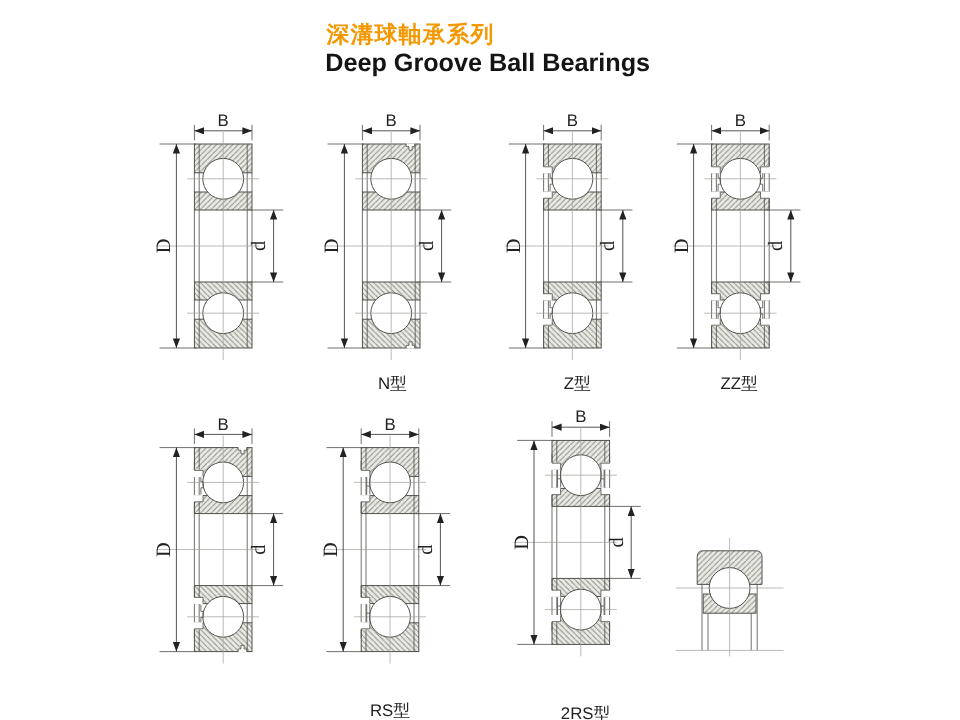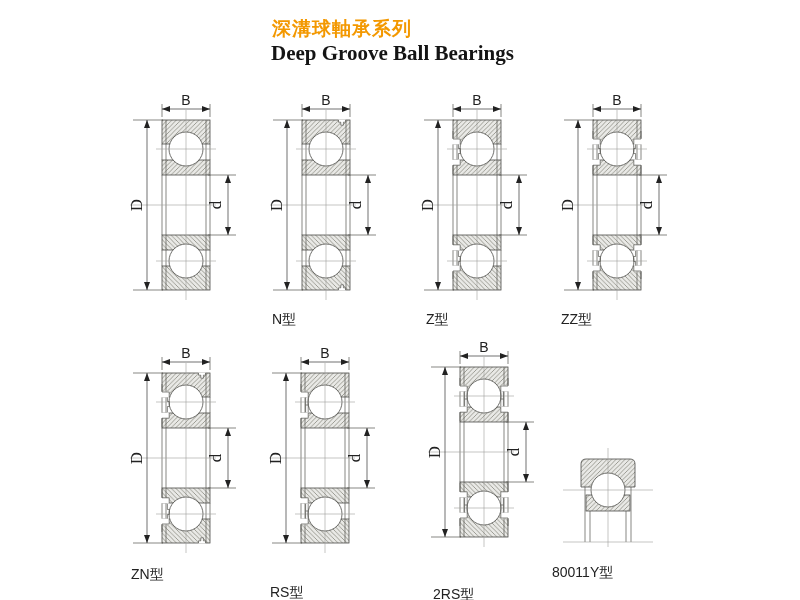--- a/index.html
+++ b/index.html
@@ -1,22 +1,22 @@
 <!DOCTYPE html>
 <html><head>
 <meta charset="utf-8">
 <style>
   html,body{margin:0;padding:0;background:#fff;}
   .page{position:relative;width:800px;height:600px;background:#ffffff;overflow:hidden;
         font-family:"Liberation Sans",sans-serif;}
   .title-zh{position:absolute;left:272px;top:16px;font-size:19px;font-weight:bold;
             color:#f39800;letter-spacing:1px;text-align:center;}
-  .title-en{position:absolute;left:271px;top:41px;font-size:21px;font-weight:bold;color:#141414;font-family:Liberation Serif, serif;}
+  .title-en{position:absolute;left:271px;top:41px;font-size:21px;font-weight:bold;color:#141414;}
   .bsvg{position:absolute;overflow:visible;}
-  .tlabel{position:absolute;width:110px;font-size:14px;color:#222;}
+  .tlabel{position:absolute;width:110px;text-align:center;font-size:14px;color:#222;}
   .defs-holder{position:absolute;width:0;height:0;left:0;top:0;}
   
   .blk{fill:url(#hatch);stroke:#4a4a46;stroke-width:0.8;}
   .ball{fill:#ffffff;stroke:#4a4a46;stroke-width:0.8;}
   .thin{stroke:#55554f;stroke-width:0.7;fill:none;}
   .cl{stroke:#a0a09a;stroke-width:0.6;fill:none;}
   .dim{stroke:#333333;stroke-width:0.7;fill:none;}
   .dimtext{font-family:"Liberation Serif",serif;font-size:17px;fill:#222;}
   .btext{font-family:"Liberation Sans",sans-serif;font-size:14px;fill:#222;}
 </style>
@@ -172,18 +172,16 @@
     <line class="thin" x1="-23" y1="-3" x2="-23" y2="52"></line>
     <line class="thin" x1="23" y1="-3" x2="23" y2="52"></line>
     <line class="thin" x1="-18" y1="21" x2="-18" y2="52"></line>
     <line class="thin" x1="18" y1="21" x2="18" y2="52"></line>
     <line class="cl" x1="-45" y1="52" x2="45" y2="52"></line>
   </svg>
 
   <div class="tlabel" style="left:272px;top:311px">N型</div>
   <div class="tlabel" style="left:426px;top:311px">Z型</div>
   <div class="tlabel" style="left:561px;top:311px">ZZ型</div>
-  <div class="tlabel" style="left:131px;top:566px">ZN型</div>
   <div class="tlabel" style="left:270px;top:584px">RS型</div>
   <div class="tlabel" style="left:433px;top:586px">2RS型</div>
-  <div class="tlabel" style="left:552px;top:564px">80011Y型</div>
 
 </div>
 
 </body></html>

